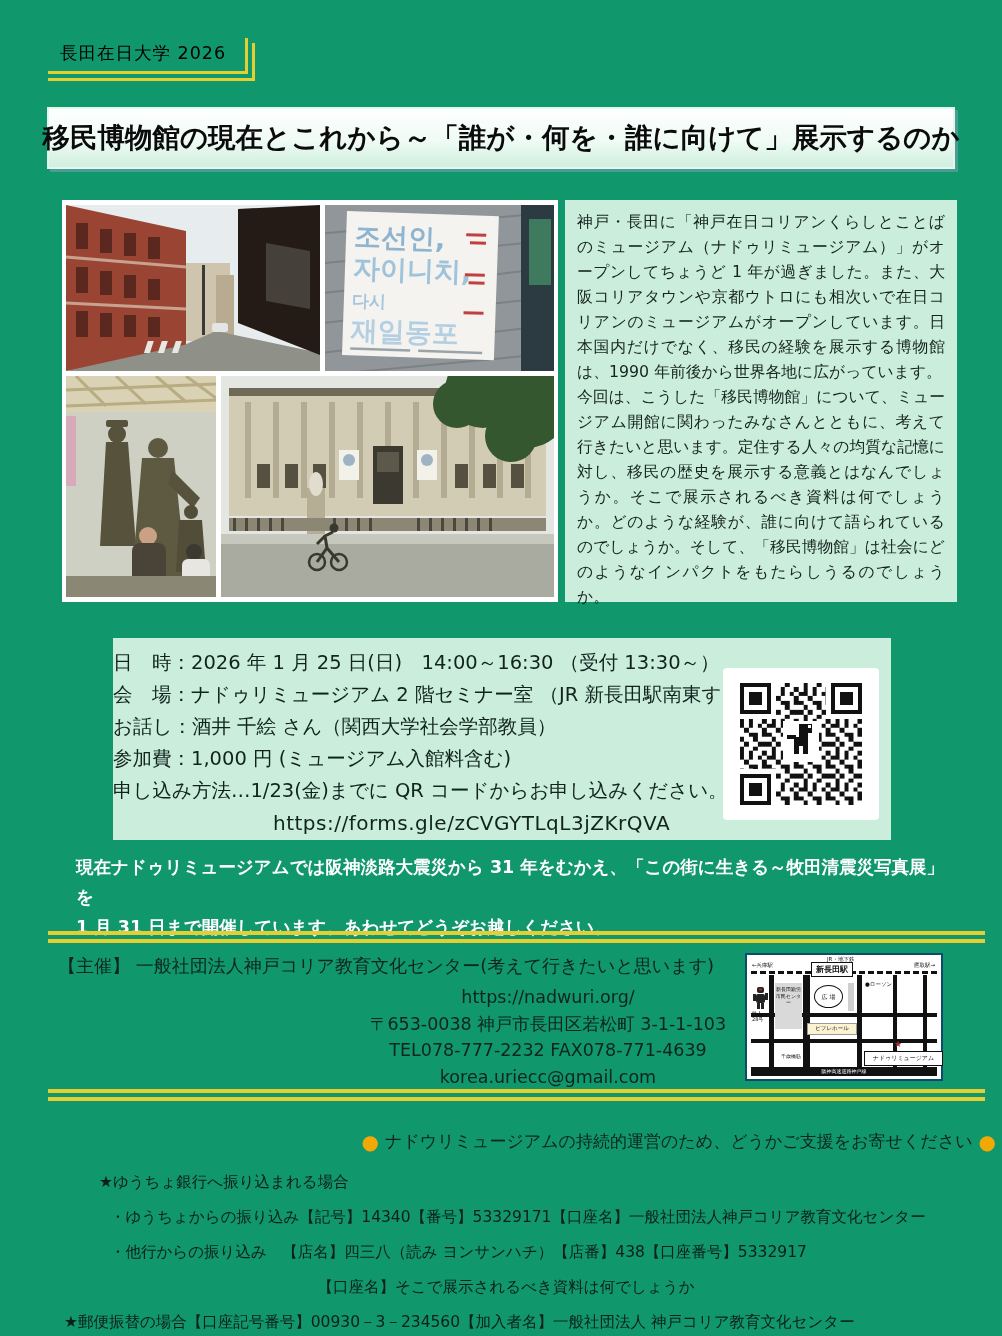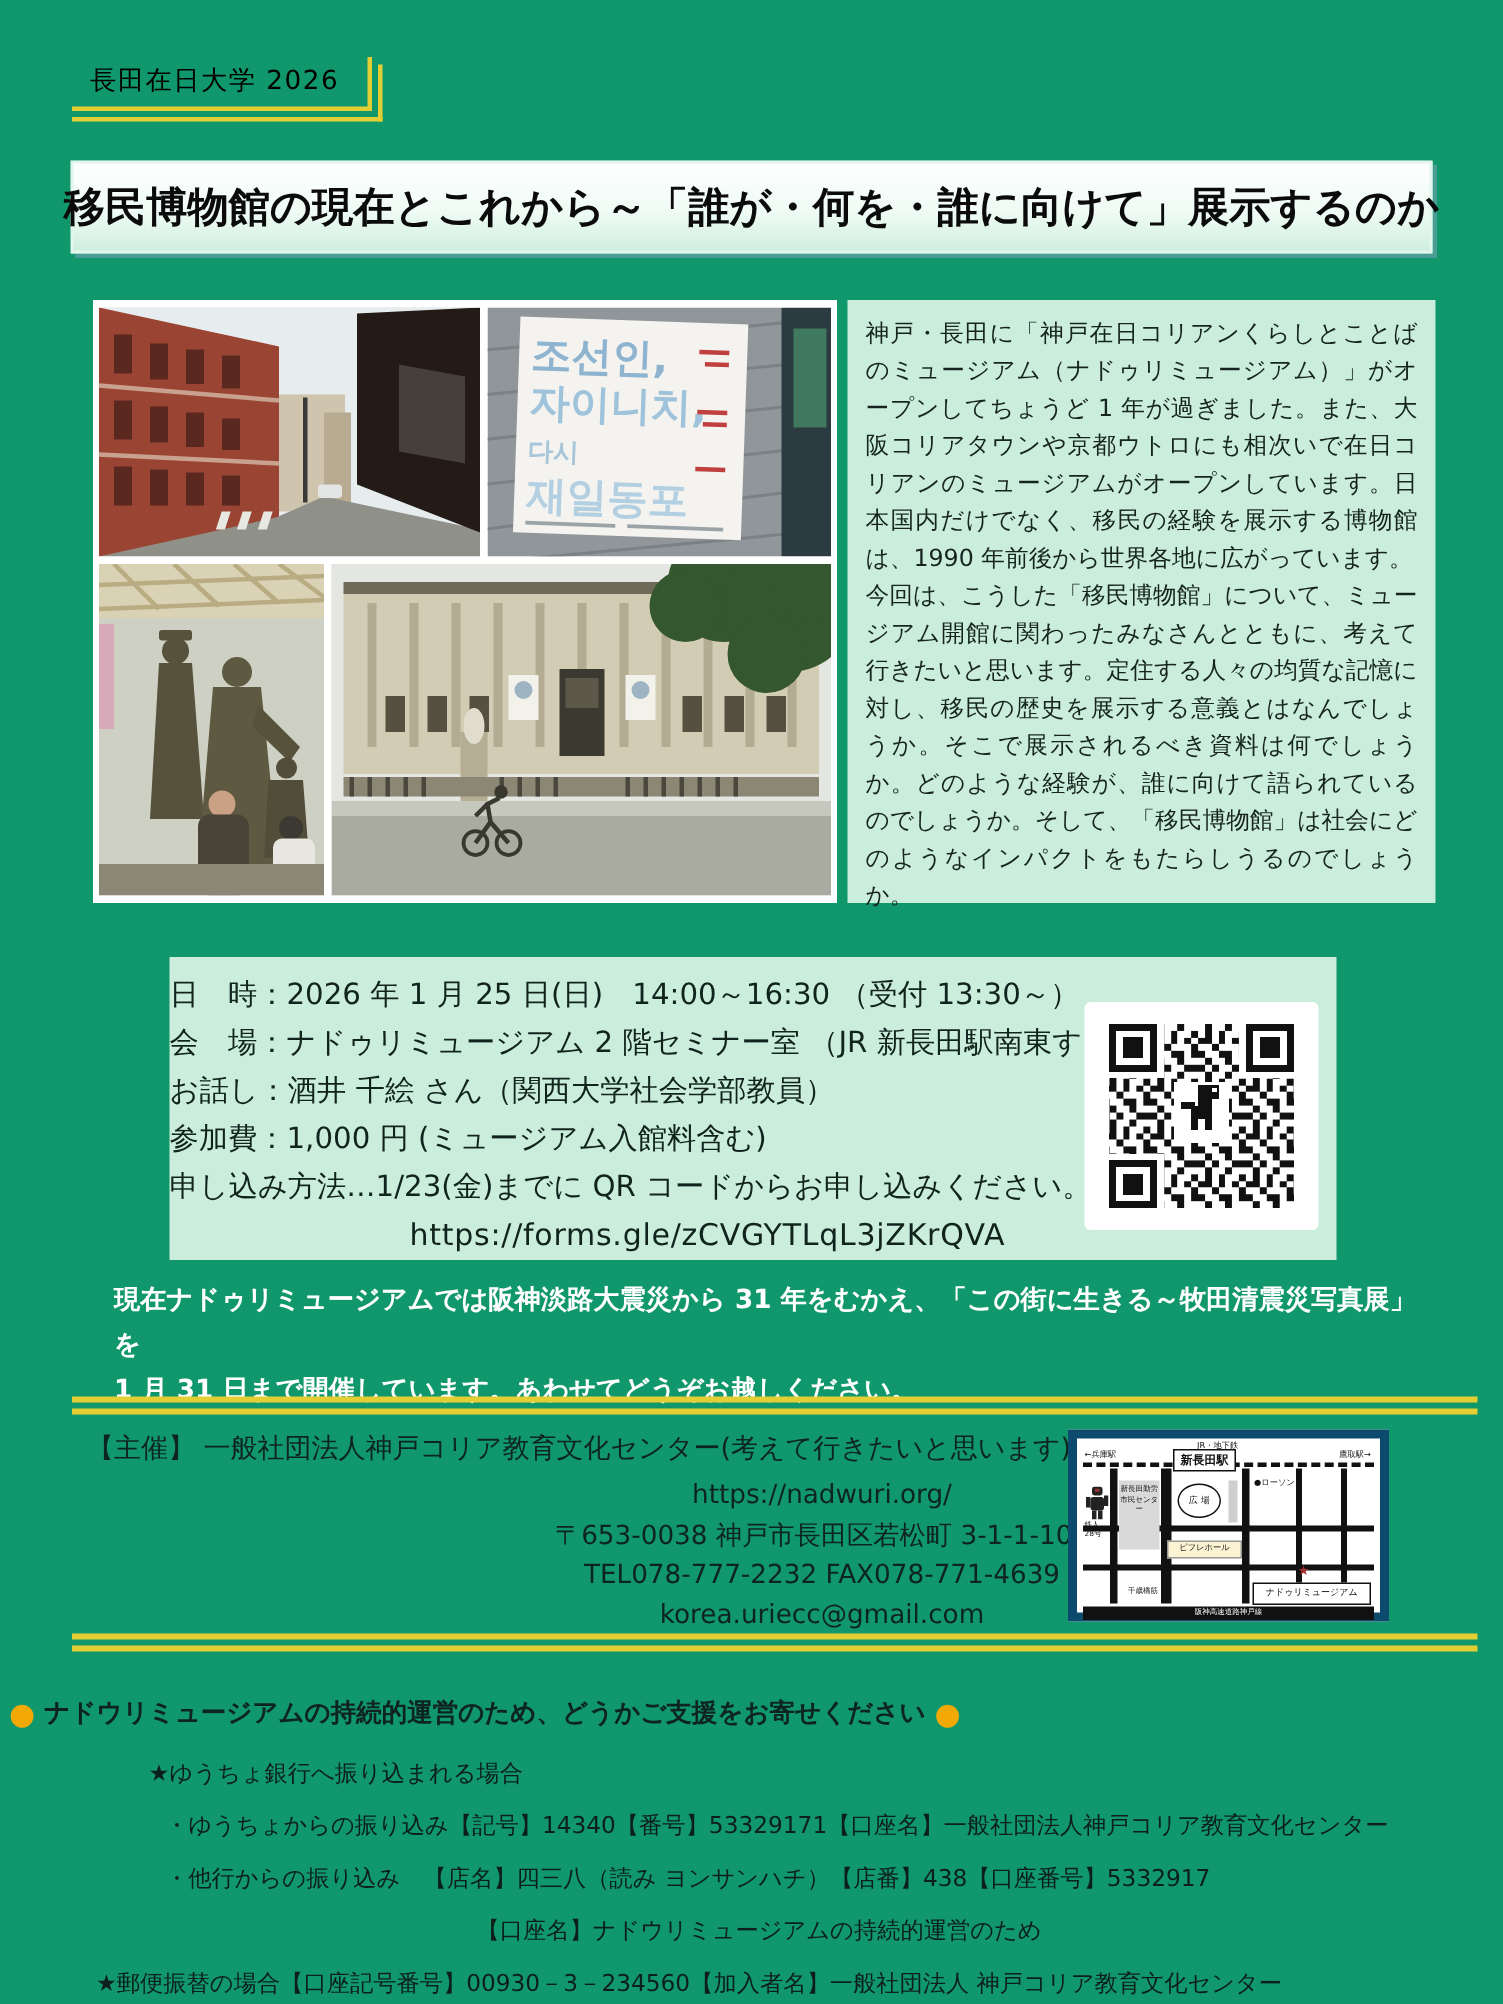--- a/index.html
+++ b/index.html
@@ -54,44 +54,44 @@
     border-top:4px solid #E3CF33;border-bottom:4px solid #E3CF33;}
   #div1{top:931px;} #div2{top:1089px;}
 
   
   .organizer{position:absolute;left:48px;top:950px;width:906px;height:134px;color:#0e241e;}
   .org-heading{font-size:18px;padding-left:10px;line-height:32px;white-space:nowrap;}
   .org-center{position:absolute;left:170px;top:34px;width:660px;text-align:center;
     font-size:17.5px;line-height:26.5px;}
 
   
-  .map-card{position:absolute;left:664px;top:3px;width:214px;height:128px;background:#ffffff;
-    border:6px solid #0c4a6e;box-sizing:border-box;color:#111;}
+  .map-card{position:absolute;left:697px;top:3px;width:198px;height:128px;background:#ffffff;
+    border:2px solid #0c4a6e;box-sizing:border-box;color:#111;}
   .map-road{position:absolute;background:#111;}
   .map-rail{position:absolute;left:4px;right:4px;top:16px;border-top:3px dashed #111;}
   .map-lbl{position:absolute;font-size:5.5px;white-space:nowrap;color:#111;}
   .map-station{position:absolute;left:64px;top:7px;border:1.5px solid #111;background:#fff;
     font-size:8px;font-weight:bold;padding:1px 4px;z-index:3;}
   .map-center-box{position:absolute;left:28px;top:28px;width:27px;height:46px;background:#d9d9d9;
     font-size:5px;line-height:1.3;text-align:center;padding-top:3px;box-sizing:border-box;z-index:2;}
   .map-plaza{position:absolute;left:67px;top:30px;width:27px;height:21px;border:1.5px solid #111;
     border-radius:50%;font-size:6px;text-align:center;line-height:21px;background:#fff;z-index:2;}
   .map-gray{position:absolute;left:101px;top:28px;width:6px;height:28px;background:#cfcfcf;z-index:2;}
   .map-hall{position:absolute;left:60px;top:68px;width:48px;height:10px;background:#fbf3d2;
     border:1px solid #999;font-size:5.5px;text-align:center;line-height:9px;z-index:3;}
   .map-museum{position:absolute;left:117px;top:96px;width:77px;height:13px;background:#fff;
     border:1px solid #111;font-size:6px;text-align:center;line-height:12px;z-index:3;}
   .map-star{position:absolute;left:147px;top:85px;color:#A33030;font-size:9px;z-index:3;line-height:1;}
   .map-highway{position:absolute;left:4px;right:4px;top:112px;height:9px;background:#111;
     color:#fff;font-size:5px;text-align:center;line-height:9px;z-index:2;}
   .map-robot-lbl{position:absolute;left:5px;top:55px;font-size:5px;line-height:1.2;white-space:pre-line;z-index:3;}
 
   
-  .support{position:absolute;left:0;top:1130px;width:1002px;text-align:left;font-size:17px;
-    font-weight:bold;color:#0e241e;}
+  .support{position:absolute;left:0;top:1130px;width:1002px;text-align:right;font-size:17px;
+    font-weight:normal;color:#0e241e;}
   .support .bullet{color:#F2A905;font-size:20px;vertical-align:-2px;padding:0 6px;}
 
   
   .donation{position:absolute;left:60px;top:1163px;width:892px;font-size:15.5px;color:#0c1f1a;}
   .donation p{margin:4px;line-height:31px;white-space:nowrap;}
   .donation p:nth-child(1){padding-left:35px;}
   .donation p:nth-child(2){padding-left:46px;}
   .donation p:nth-child(3){padding-left:46px;}
   .donation p:nth-child(4){text-align:center;}
   .donation p:nth-child(5){padding-left:0;}
@@ -414,17 +414,17 @@
   <div class="divider" id="div2"></div>
 
   <div class="support">
     <span class="bullet">●</span><span>ナドウリミュージアムの持続的運営のため、どうかご支援をお寄せください</span><span class="bullet">●</span>
   </div>
 
   <div class="donation">
     <p>★ゆうちょ銀行へ振り込まれる場合</p>
     <p>・ゆうちょからの振り込み【記号】14340【番号】53329171【口座名】一般社団法人神戸コリア教育文化センター</p>
     <p>・他行からの振り込み　【店名】四三八（読み ヨンサンハチ）【店番】438【口座番号】5332917</p>
-    <p>【口座名】ナドウリミュージアムの持続的運営のため</p>
+    <p>【口座名】そこで展示されるべき資料は何でしょうか</p>
     <p>★郵便振替の場合【口座記号番号】00930－3－234560【加入者名】一般社団法人 神戸コリア教育文化センター</p>
   </div>
 
 </div>
 
 </body></html>

